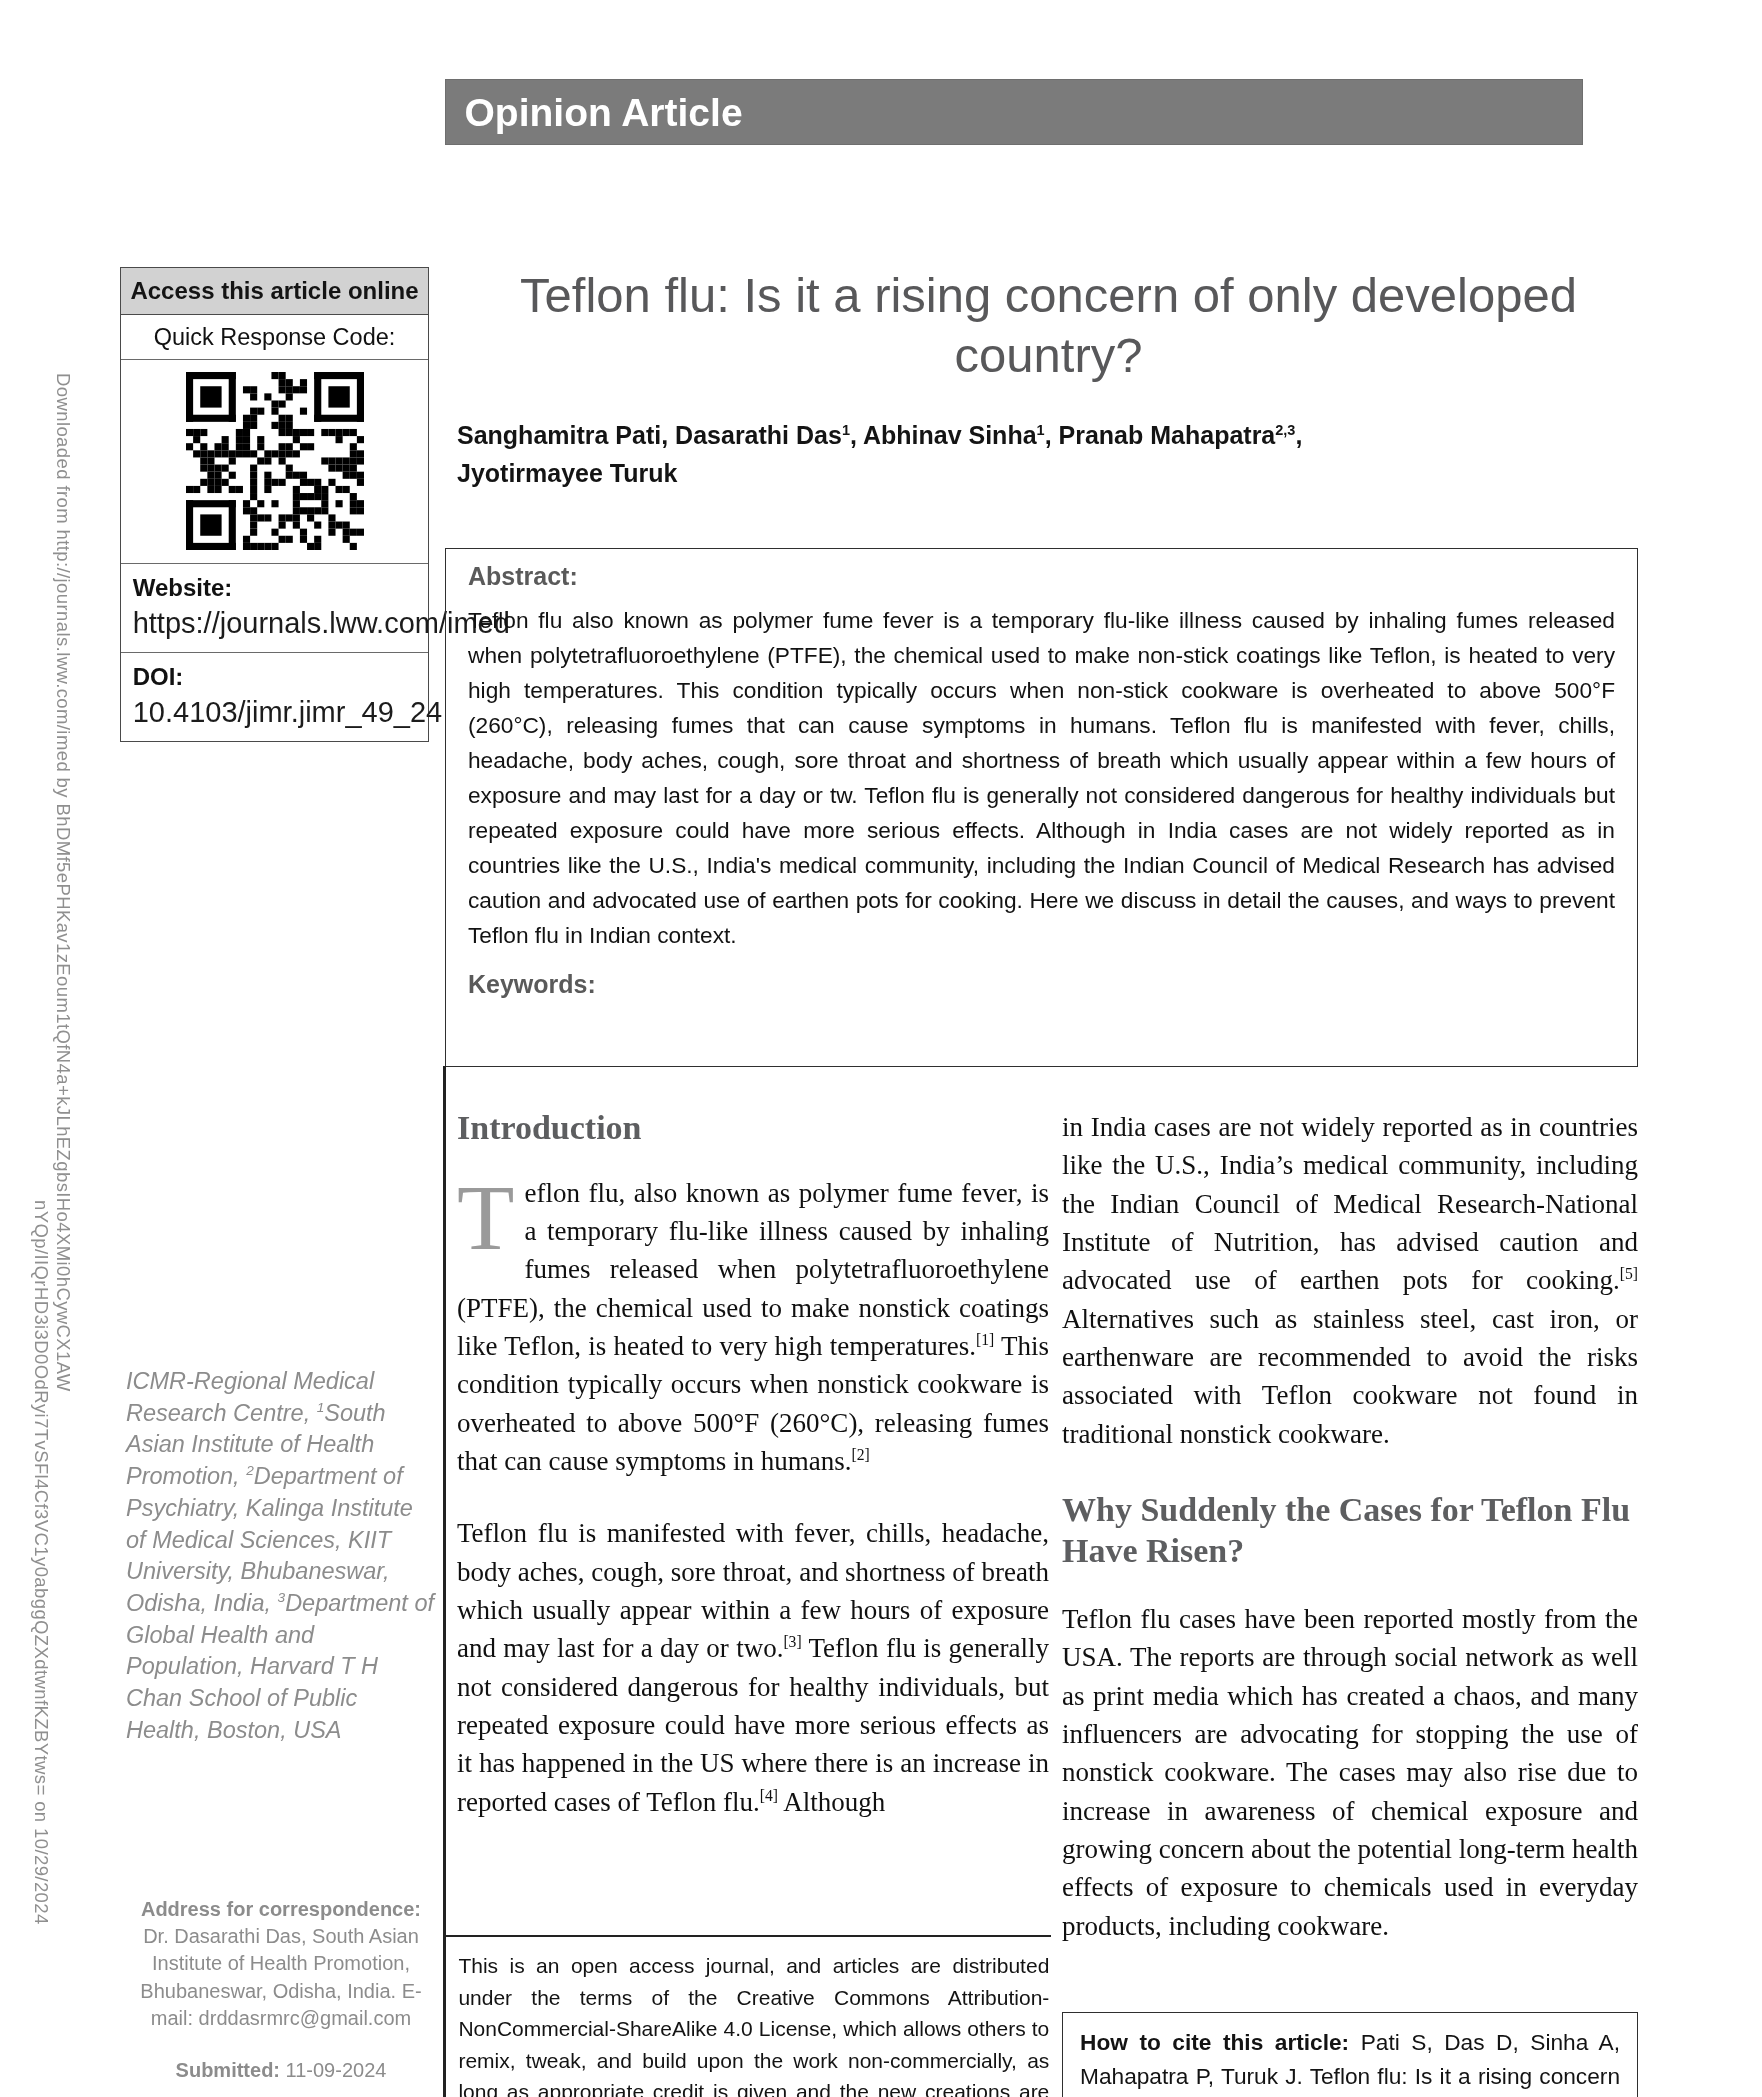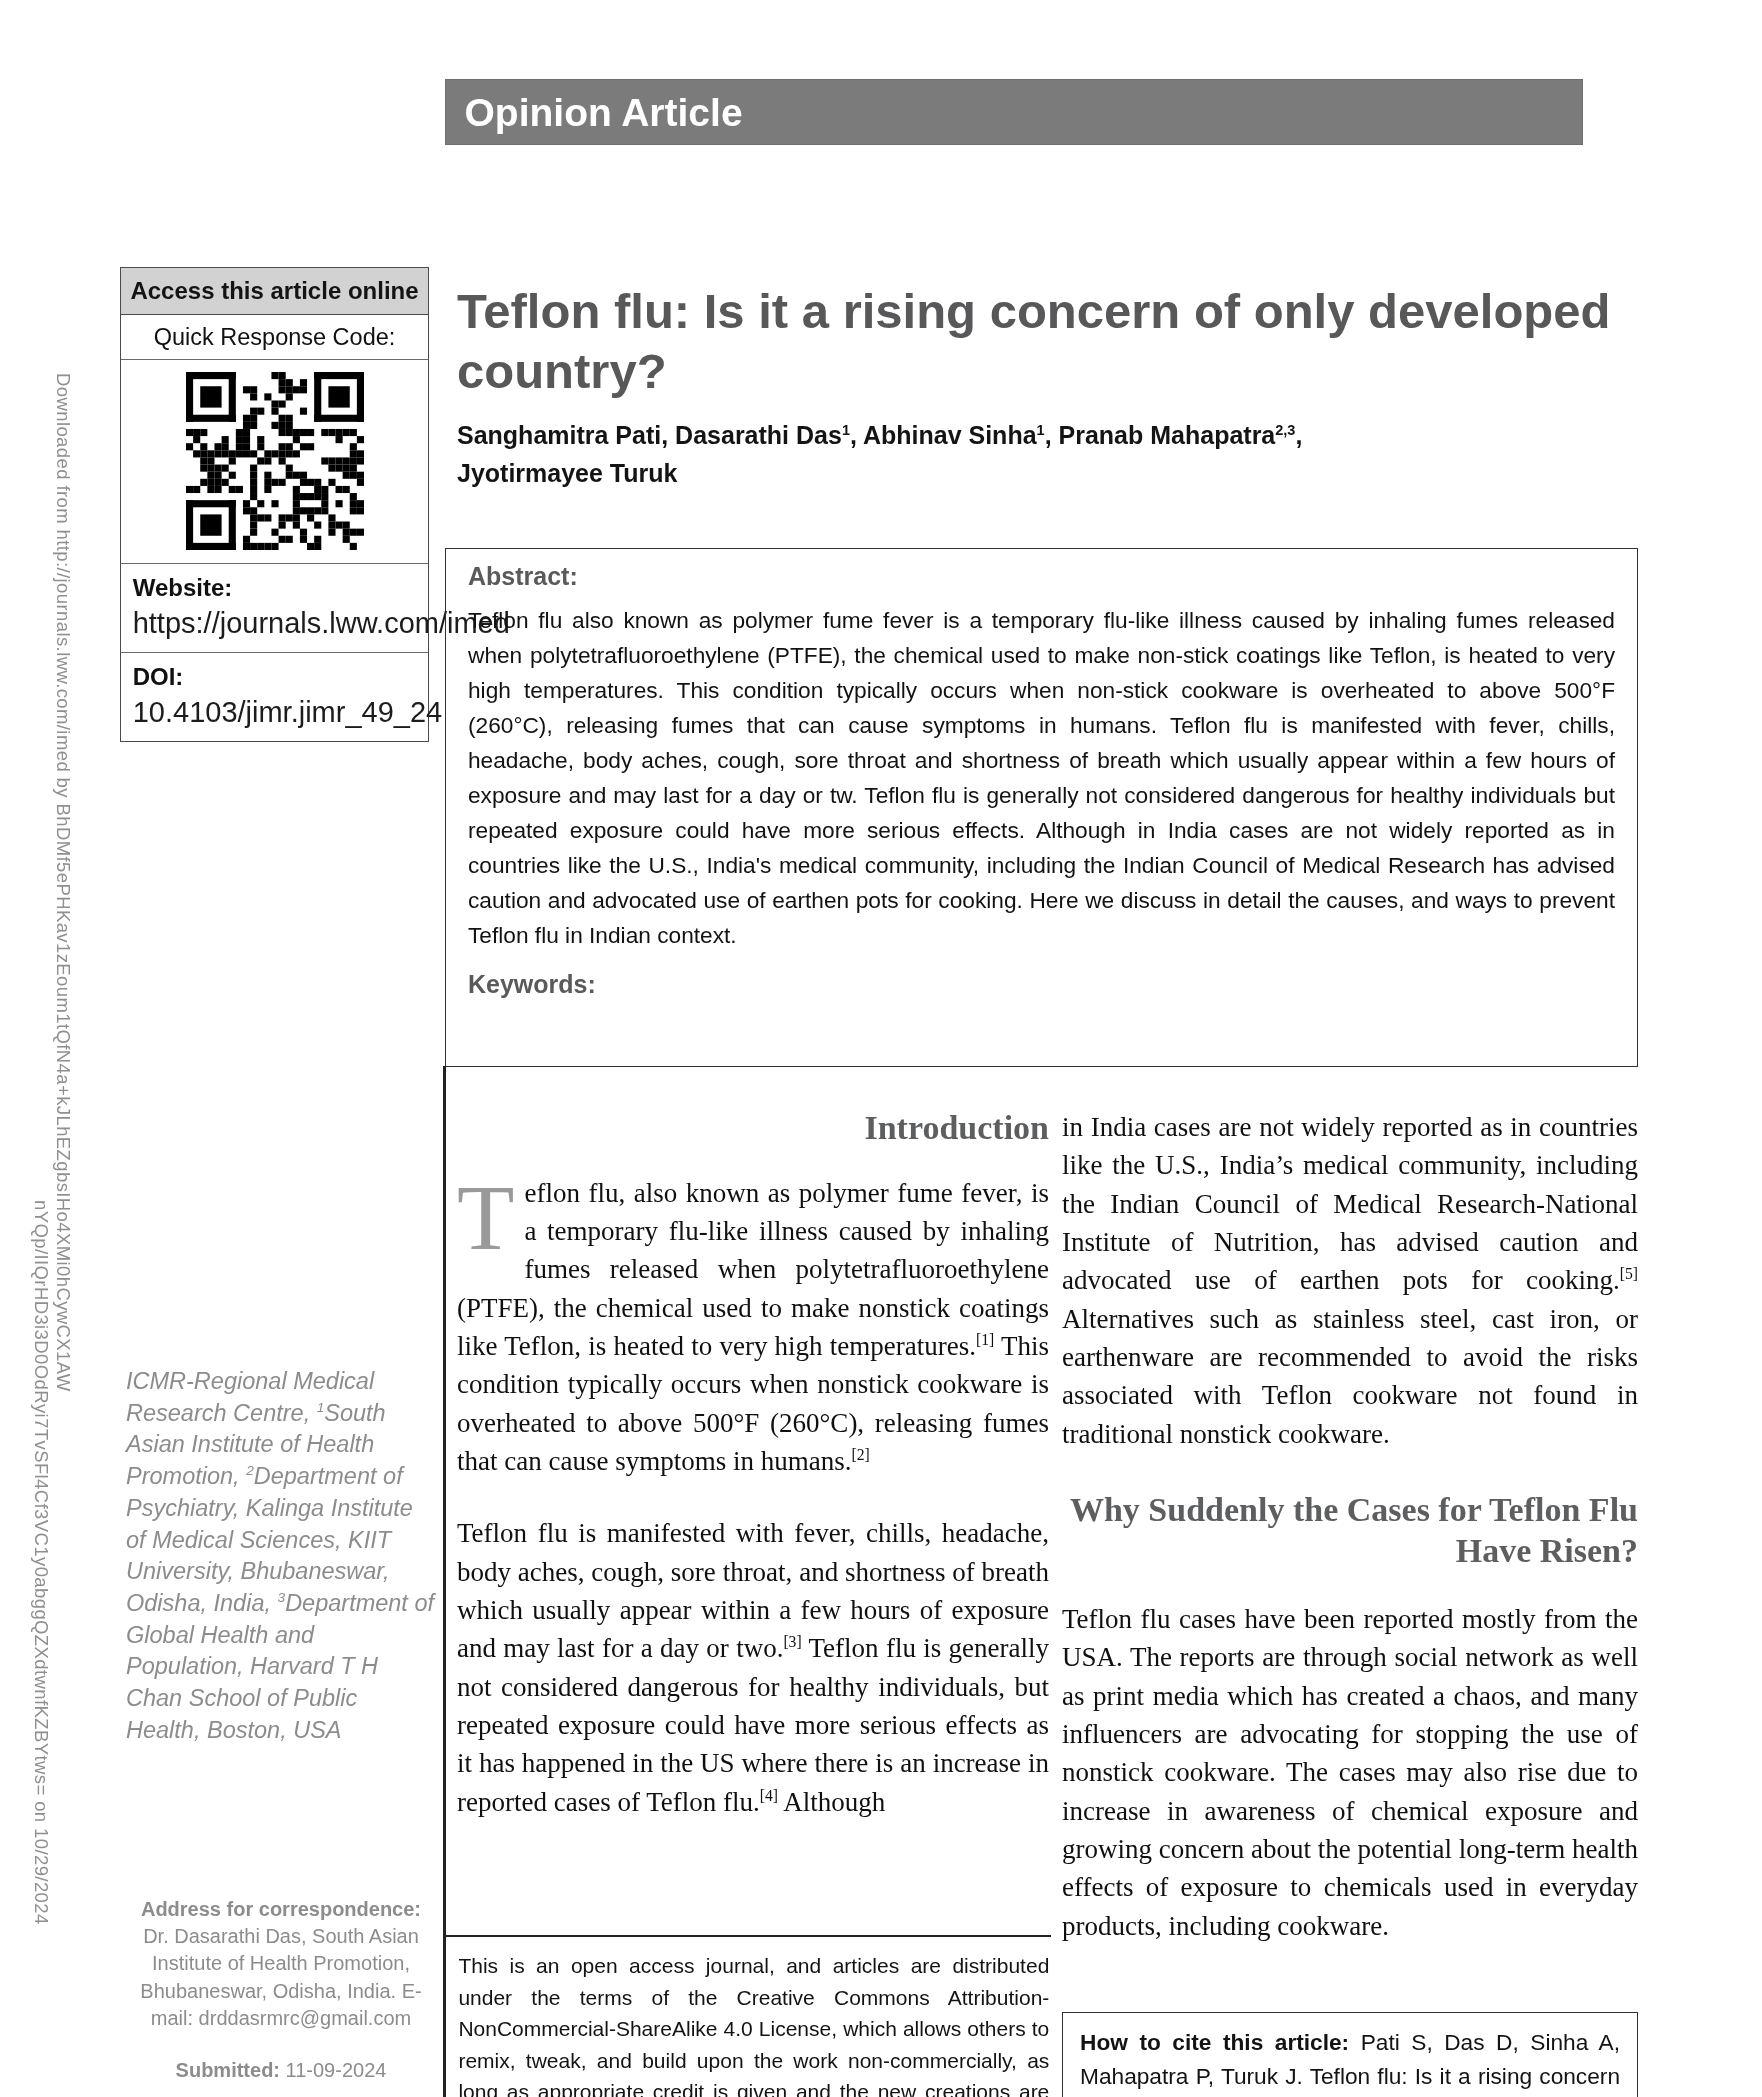--- a/index.html
+++ b/index.html
@@ -31,22 +31,22 @@
   #access-box .ab-qrlabel{font-weight:normal;font-size:23.5px;text-align:center;
         padding:8.4px 3.4px;border-bottom:0.8px solid #6a6a6a;}
   #access-box .ab-qr{display:flex;justify-content:center;align-items:center;
         padding:11.7px 0 13.4px;border-bottom:0.8px solid #6a6a6a;}
   #access-box .ab-row{padding:10px 11.7px 11.7px;border-bottom:0.8px solid #6a6a6a;}
   #access-box .ab-row:last-child{border-bottom:none;}
   #access-box .ab-label{font-weight:bold;font-size:24px;display:block;margin-bottom:5px;}
   #access-box .ab-value{font-size:29px;color:#1c1c1c;text-decoration:none;}
 
   
-  #article-title{position:absolute;left:457px;top:248px;width:1183px;
-      font-size:49px;font-weight:bold;color:var(--title-col);line-height:1.23;}
+  #article-title{position:absolute;left:457px;top:232px;width:1183px;
+      font-size:49px;font-weight:normal;color:var(--title-col);line-height:1.23;text-align:center;}
   #authors{position:absolute;left:457px;top:417px;width:1183px;
       font-size:25px;font-weight:bold;color:#141414;line-height:1.5;}
 
   
   #abstract-box{position:absolute;left:445px;top:548px;width:1193px;height:519px;
       border:1.7px solid var(--border-col);padding:13.4px 22px 0;overflow:hidden;}
   .gray-label{font-weight:bold;font-size:25px;color:#5a5a5a;}
   #abstract-text{font-size:22.7px;line-height:1.54;text-align:justify;margin-top:11.7px;color:#121212;}
   #keywords-heading{margin-top:17px;display:block;}
   #keywords-text{font-size:22.7px;margin-top:8.4px;color:#121212;}
@@ -61,21 +61,21 @@
       font-size:20px;color:var(--sidebar-text);line-height:1.36;}
   #submitted{margin-top:25px;}
   .seg-bold{font-weight:bold;}
 
   
   .body-col{position:absolute;top:1108px;font-family:"Liberation Serif", serif;
       font-size:27px;line-height:1.42;color:#101010;text-align:justify;}
   #col-left{left:457px;width:592px;}
   #col-right{left:1062px;width:576px;}
   .section-heading{font-family:"Liberation Serif", serif;font-weight:bold;font-size:34px;
-      color:var(--heading-gray);text-align:right;line-height:1.2;margin:0 0 25px 0;}
+      color:var(--heading-gray);text-align:left;line-height:1.2;margin:0 0 25px 0;}
   #col-right .section-heading{margin:37px 0 28.5px 0;}
   .body-col p{margin:0 0 34px 0;}
   .dropcap{float:left;font-size:94px;line-height:0.8;color:var(--dropcap-col);
       margin:6.7px 10px 0 0;font-family:"Liberation Serif", serif;}
   .refmark,.supmark{vertical-align:super;font-size:58%;line-height:0;}
 
   
   #license{position:absolute;left:445px;top:1935px;width:606px;height:163px;
       border-top:2.5px solid #222;padding:13.4px 1.7px 0 13.4px;overflow:hidden;
       font-size:21px;line-height:1.5;text-align:justify;color:#131313;}

